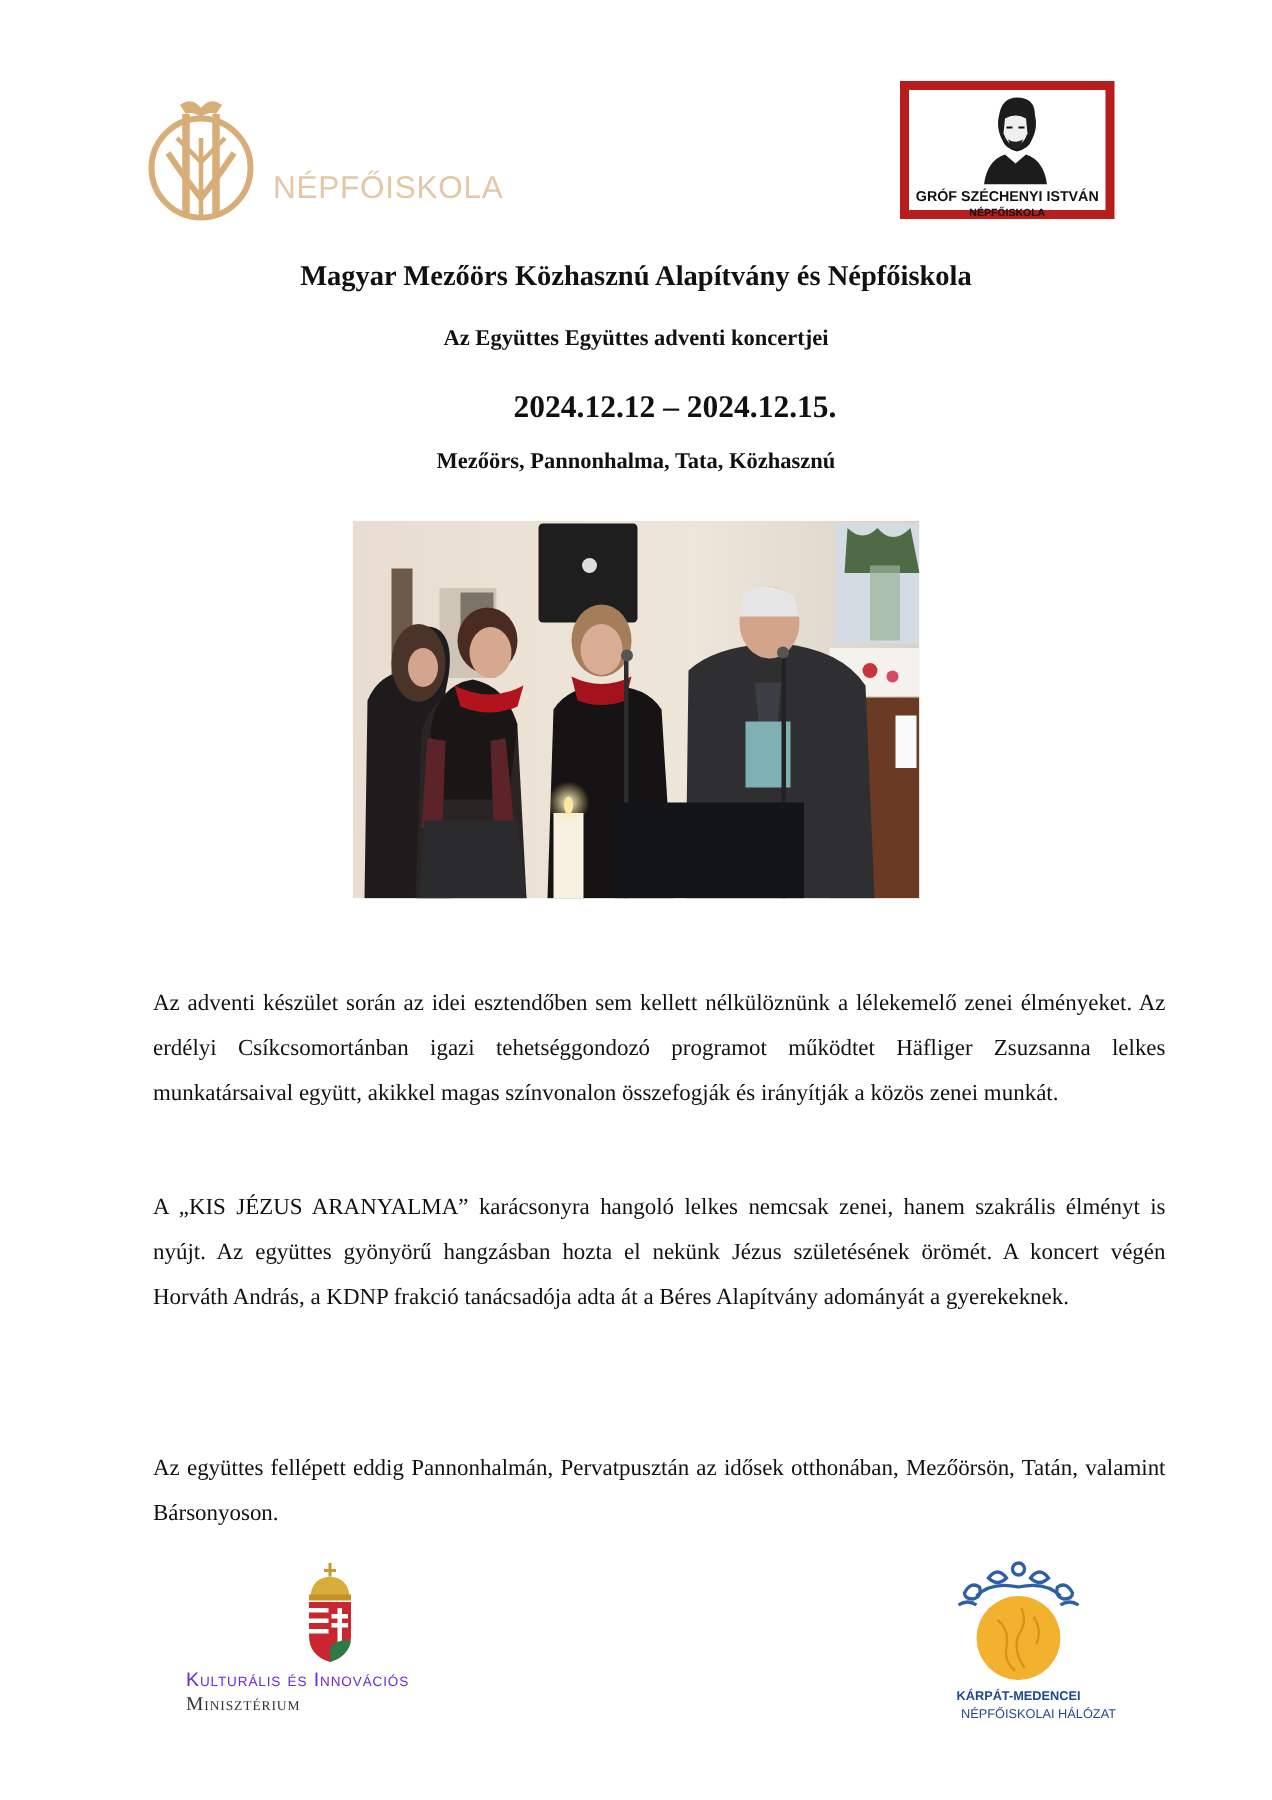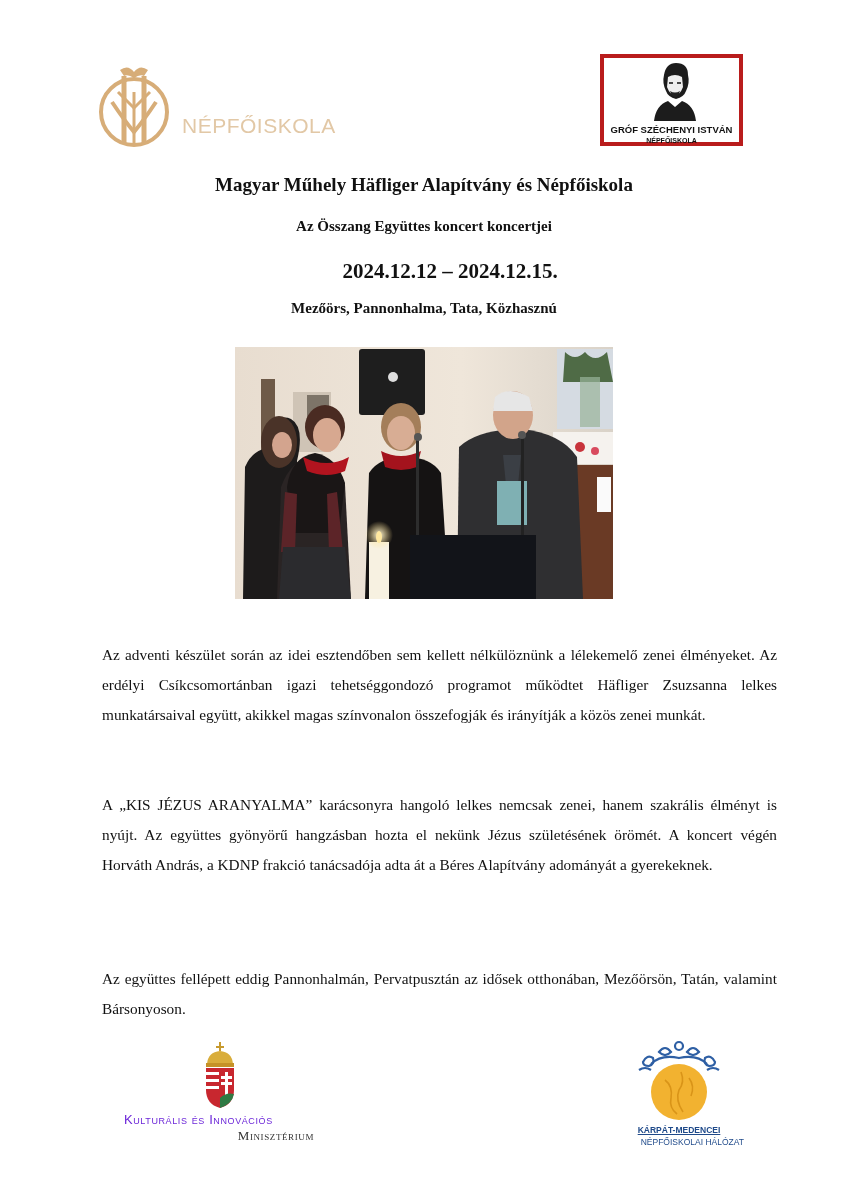--- a/index.html
+++ b/index.html
@@ -9,52 +9,52 @@
 
     
     #logo-mm { left: 98px; top: 62px; width: 290px; height: 92px; }
     #logo-mm .mark { position: absolute; left: 0; top: 0; width: 76px; height: 90px; }
     #logo-mm .t1 { position: absolute; left: 84px; top: 26px; font-family: "Liberation Sans", sans-serif;
                    font-size: 21px; color: #d0a167; letter-spacing: 0.2px; white-space: nowrap; }
     #logo-mm .t2 { position: absolute; left: 84px; top: 52px; font-family: "Liberation Sans", sans-serif;
                    font-size: 21px; color: #e2c8a6; font-weight: 300; letter-spacing: 0.5px; white-space: nowrap; }
 
     
-    #logo-sz { left: 600px; top: 54px; width: 143px; height: 92px; border: 4px solid #b91c1c; box-sizing: border-box; background:#fff; }
+    #logo-sz { left: 600px; top: 54px; width: 143px; height: 92px; border: 6px solid #b91c1c; box-sizing: border-box; background:#fff; }
     #logo-sz .portrait { position: absolute; left: 46px; top: 3px; width: 50px; height: 60px; }
     #logo-sz .n1 { position: absolute; left: 0; right: 0; top: 66px; text-align: center;
                    font-family: "Liberation Sans", sans-serif; font-weight: bold; font-size: 9.5px; color: #111; white-space: nowrap; }
     #logo-sz .n2 { position: absolute; left: 0; right: 0; top: 79px; text-align: center;
                    font-family: "Liberation Sans", sans-serif; font-weight: bold; font-size: 7px; color: #111; }
 
     .heading { left: 0; width: 848px; text-align: center; font-weight: bold; }
     #h-title { top: 174px; font-size: 19px; }
     #h-sub { top: 218px; font-size: 15px; }
     #h-date { top: 259px; font-size: 21px; padding-left: 26px; }
     #h-places { top: 300px; font-size: 15px; }
 
     #photo { left: 235px; top: 347px; width: 378px; height: 252px; overflow: hidden; }
 
     .para { left: 102px; width: 675px; font-size: 15.3px; line-height: 30px; text-align: justify; }
-    #p1 { top: 640px; }
+    #p1 { top: 654px; }
     #p2 { top: 790px; }
     #p3 { top: 928px; margin-top: 36px; }
 
     
     #logo-kim { left: 124px; top: 1042px; width: 190px; height: 105px; }
     #logo-kim .coat { position: absolute; left: 78px; top: 0; width: 36px; height: 68px; }
     #logo-kim .k1 { position: absolute; left: 0; right: 0; top: 70px; 
                     font-family: Liberation Sans, sans-serif; font-size: 13px; color: #6d28d9; letter-spacing: 0.6px; white-space: nowrap; font-variant: small-caps; }
-    #logo-kim .k2 { position: absolute; left: 0; right: 0; top: 86px; text-align: right;
+    #logo-kim .k2 { position: absolute; left: 0; right: 0; top: 86px; text-align: left;
                     font-family: "Liberation Serif", serif; font-size: 13px; color: #333; letter-spacing: 0.6px; font-variant: small-caps; }
 
     #logo-kmn { left: 614px; top: 1040px; width: 130px; height: 110px; }
     #logo-kmn .emb { position: absolute; left: 15px; top: 0; width: 100px; height: 84px; }
     #logo-kmn .m1 { position: absolute; left: 0; right: 0; top: 85px; text-align: center;
-                    font-family: "Liberation Sans", sans-serif; font-weight: bold; font-size: 8.5px; color: #1f4a8a; white-space: nowrap; text-decoration: underline; }
+                    font-family: "Liberation Sans", sans-serif; font-weight: bold; font-size: 8.5px; color: #1f4a8a; white-space: nowrap; }
     #logo-kmn .m2 { position: absolute; left: 0; right: 0; top: 97px; text-align: right;
                     font-family: "Liberation Sans", sans-serif; font-weight: normal; font-size: 8.5px; color: #1f4a8a; white-space: nowrap; }
   </style>
 </head>
 <body>
 
 <div id="logo-mm" class="abs">
   <svg class="mark" viewBox="0 0 76 90">
     <circle cx="36" cy="50" r="33" fill="none" stroke="#d7ad78" stroke-width="4"></circle>
     <path d="M22 8 q8 -6 14 2 q6 -8 14 -2 l-4 6 q-4 -2 -10 2 q-6 -4 -10 -2z" fill="#d7ad78"></path>
@@ -71,22 +71,22 @@
     <path d="M14 14 q2 -12 12 -12 q12 0 12 12 q2 8 -2 16 q-2 6 -10 8 q-8 -2 -10 -8 q-4 -8 -2 -16z" fill="#1c1c1c"></path>
     <path d="M18 16 q7 -4 14 0 l1 10 q-3 8 -8 8 q-5 0 -8 -8z" fill="#efefef"></path>
     <path d="M19 22 h4 M27 22 h4" stroke="#111" stroke-width="1.4"></path>
     <path d="M20 30 q5 3 10 0 q-2 6 -5 6 q-3 0 -5 -6z" fill="#222"></path>
     <path d="M4 60 q2 -16 14 -20 l7 6 l7 -6 q12 4 14 20z" fill="#1c1c1c"></path>
   </svg>
   <div class="n1">GRÓF SZÉCHENYI ISTVÁN</div>
   <div class="n2">NÉPFŐISKOLA</div>
 </div>
 
-<div id="h-title" class="abs heading">Magyar Műhely Häfliger Alapítvány és Népfőiskola</div>
-<div id="h-sub" class="abs heading">Az Összang Együttes koncert koncertjei</div>
+<div id="h-title" class="abs heading">Magyar Mezőörs Közhasznú Alapítvány és Népfőiskola</div>
+<div id="h-sub" class="abs heading">Az Együttes Együttes adventi koncertjei</div>
 <div id="h-date" class="abs heading">2024.12.12 – 2024.12.15.</div>
 <div id="h-places" class="abs heading">Mezőörs, Pannonhalma, Tata, Közhasznú</div>
 
 <div id="photo" class="abs" title="Concert photo: singers with red scarves and a man speaking at a microphone">
   <svg width="378" height="252" viewBox="0 0 378 252">
     <defs>
       <linearGradient id="wall" x1="0" y1="0" x2="1" y2="0">
         <stop offset="0" stop-color="#e8ddd0"></stop>
           <stop offset="0.6" stop-color="#efe6da"></stop>
           <stop offset="1" stop-color="#d9d2c8"></stop>

